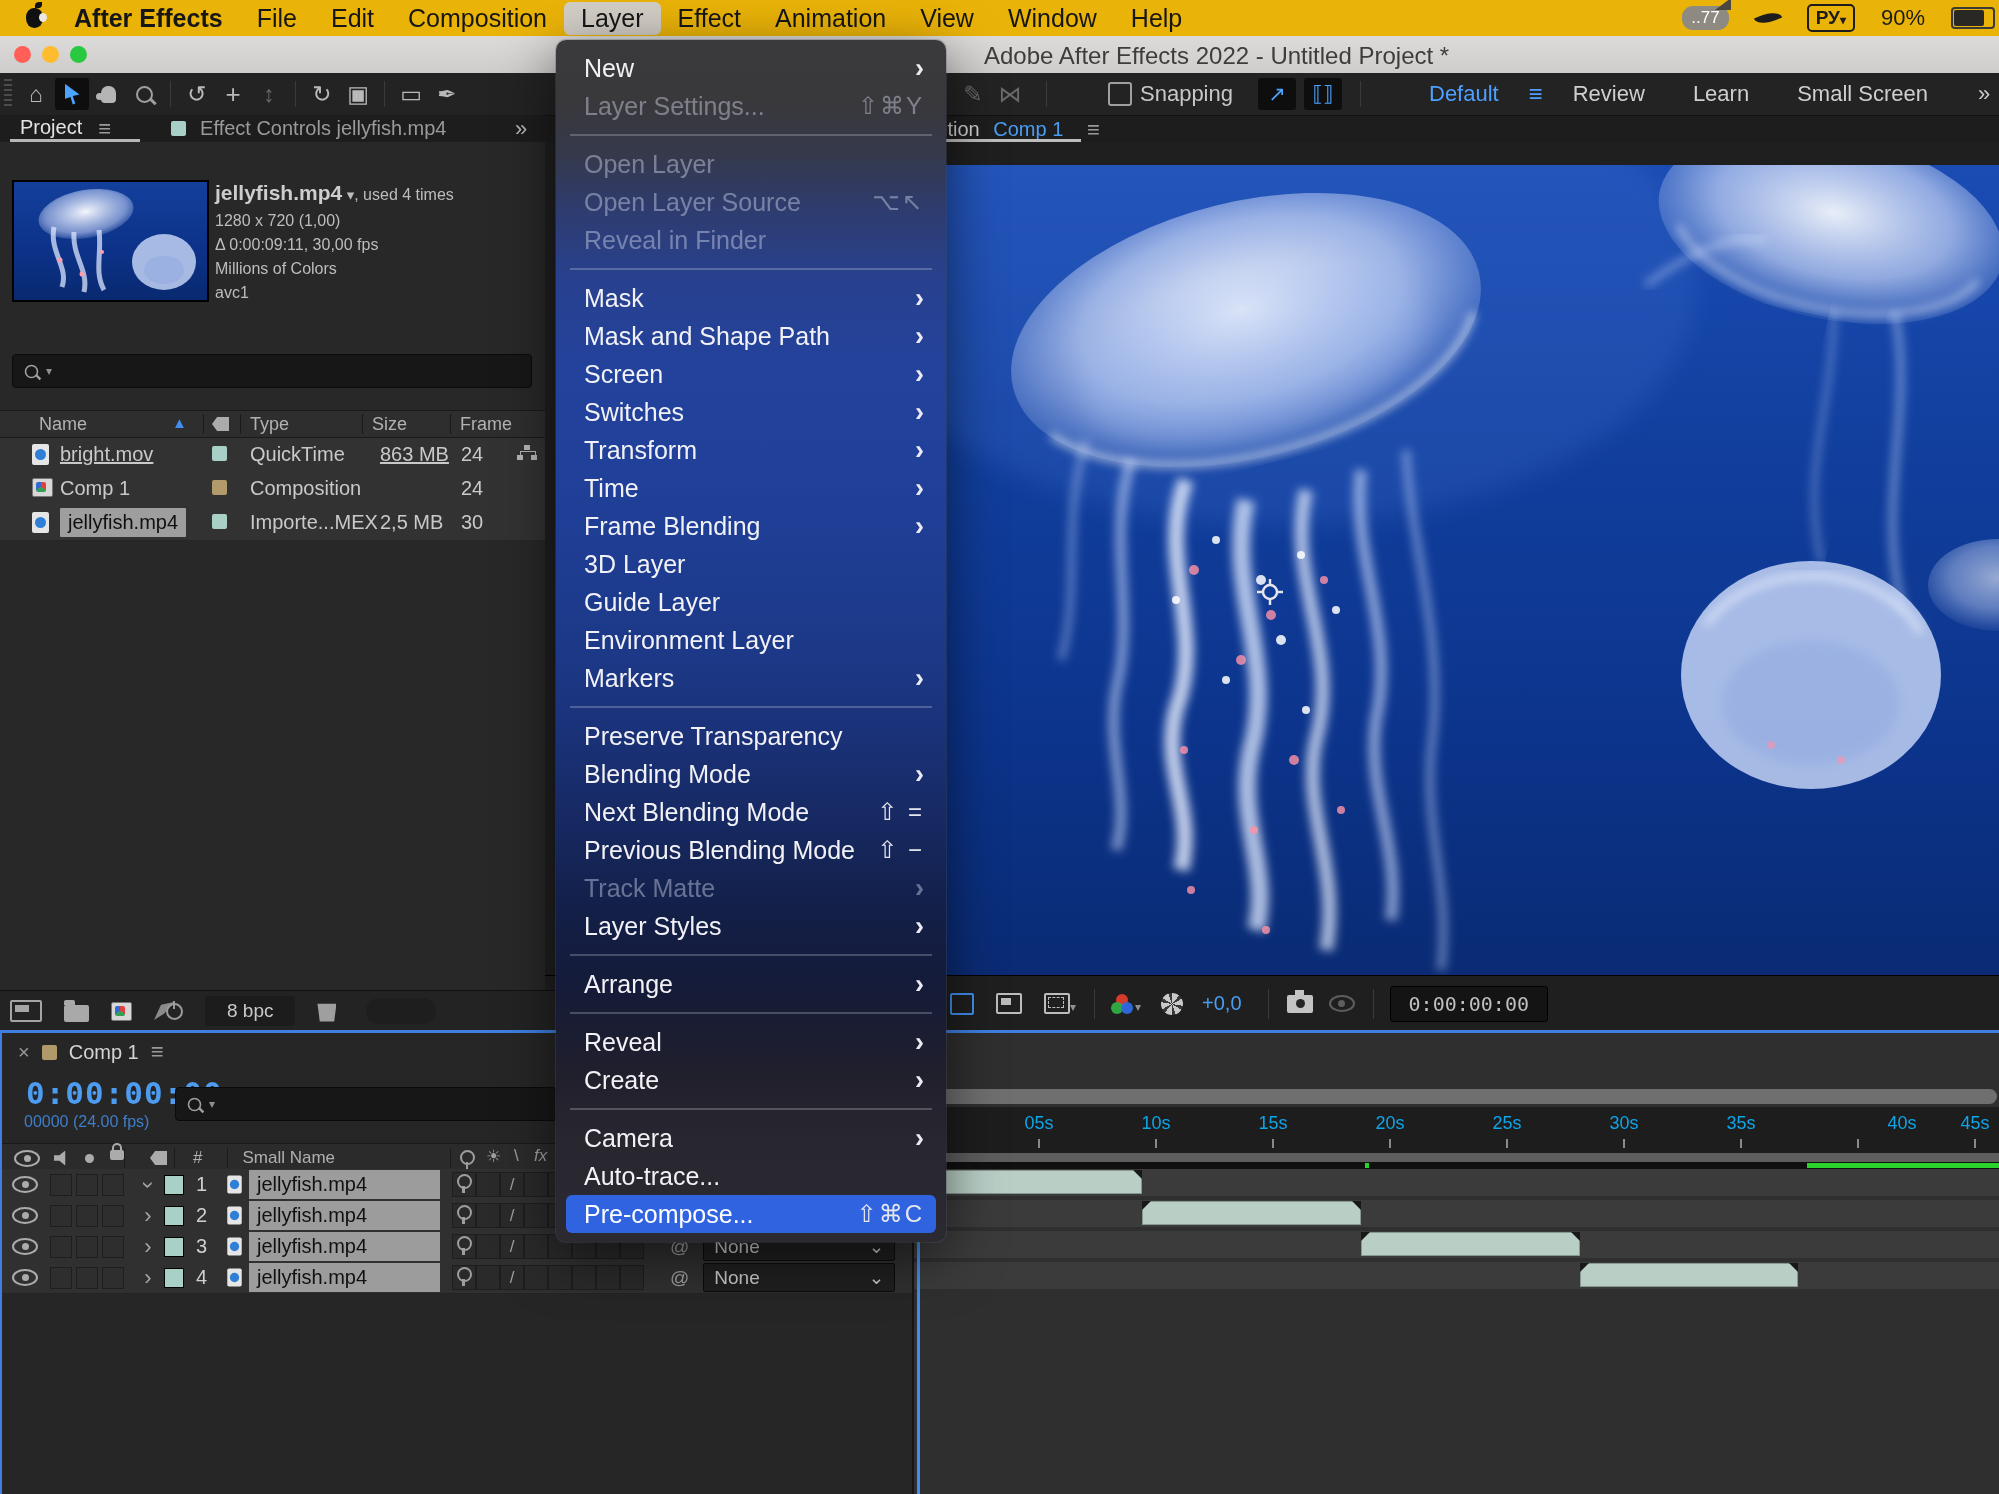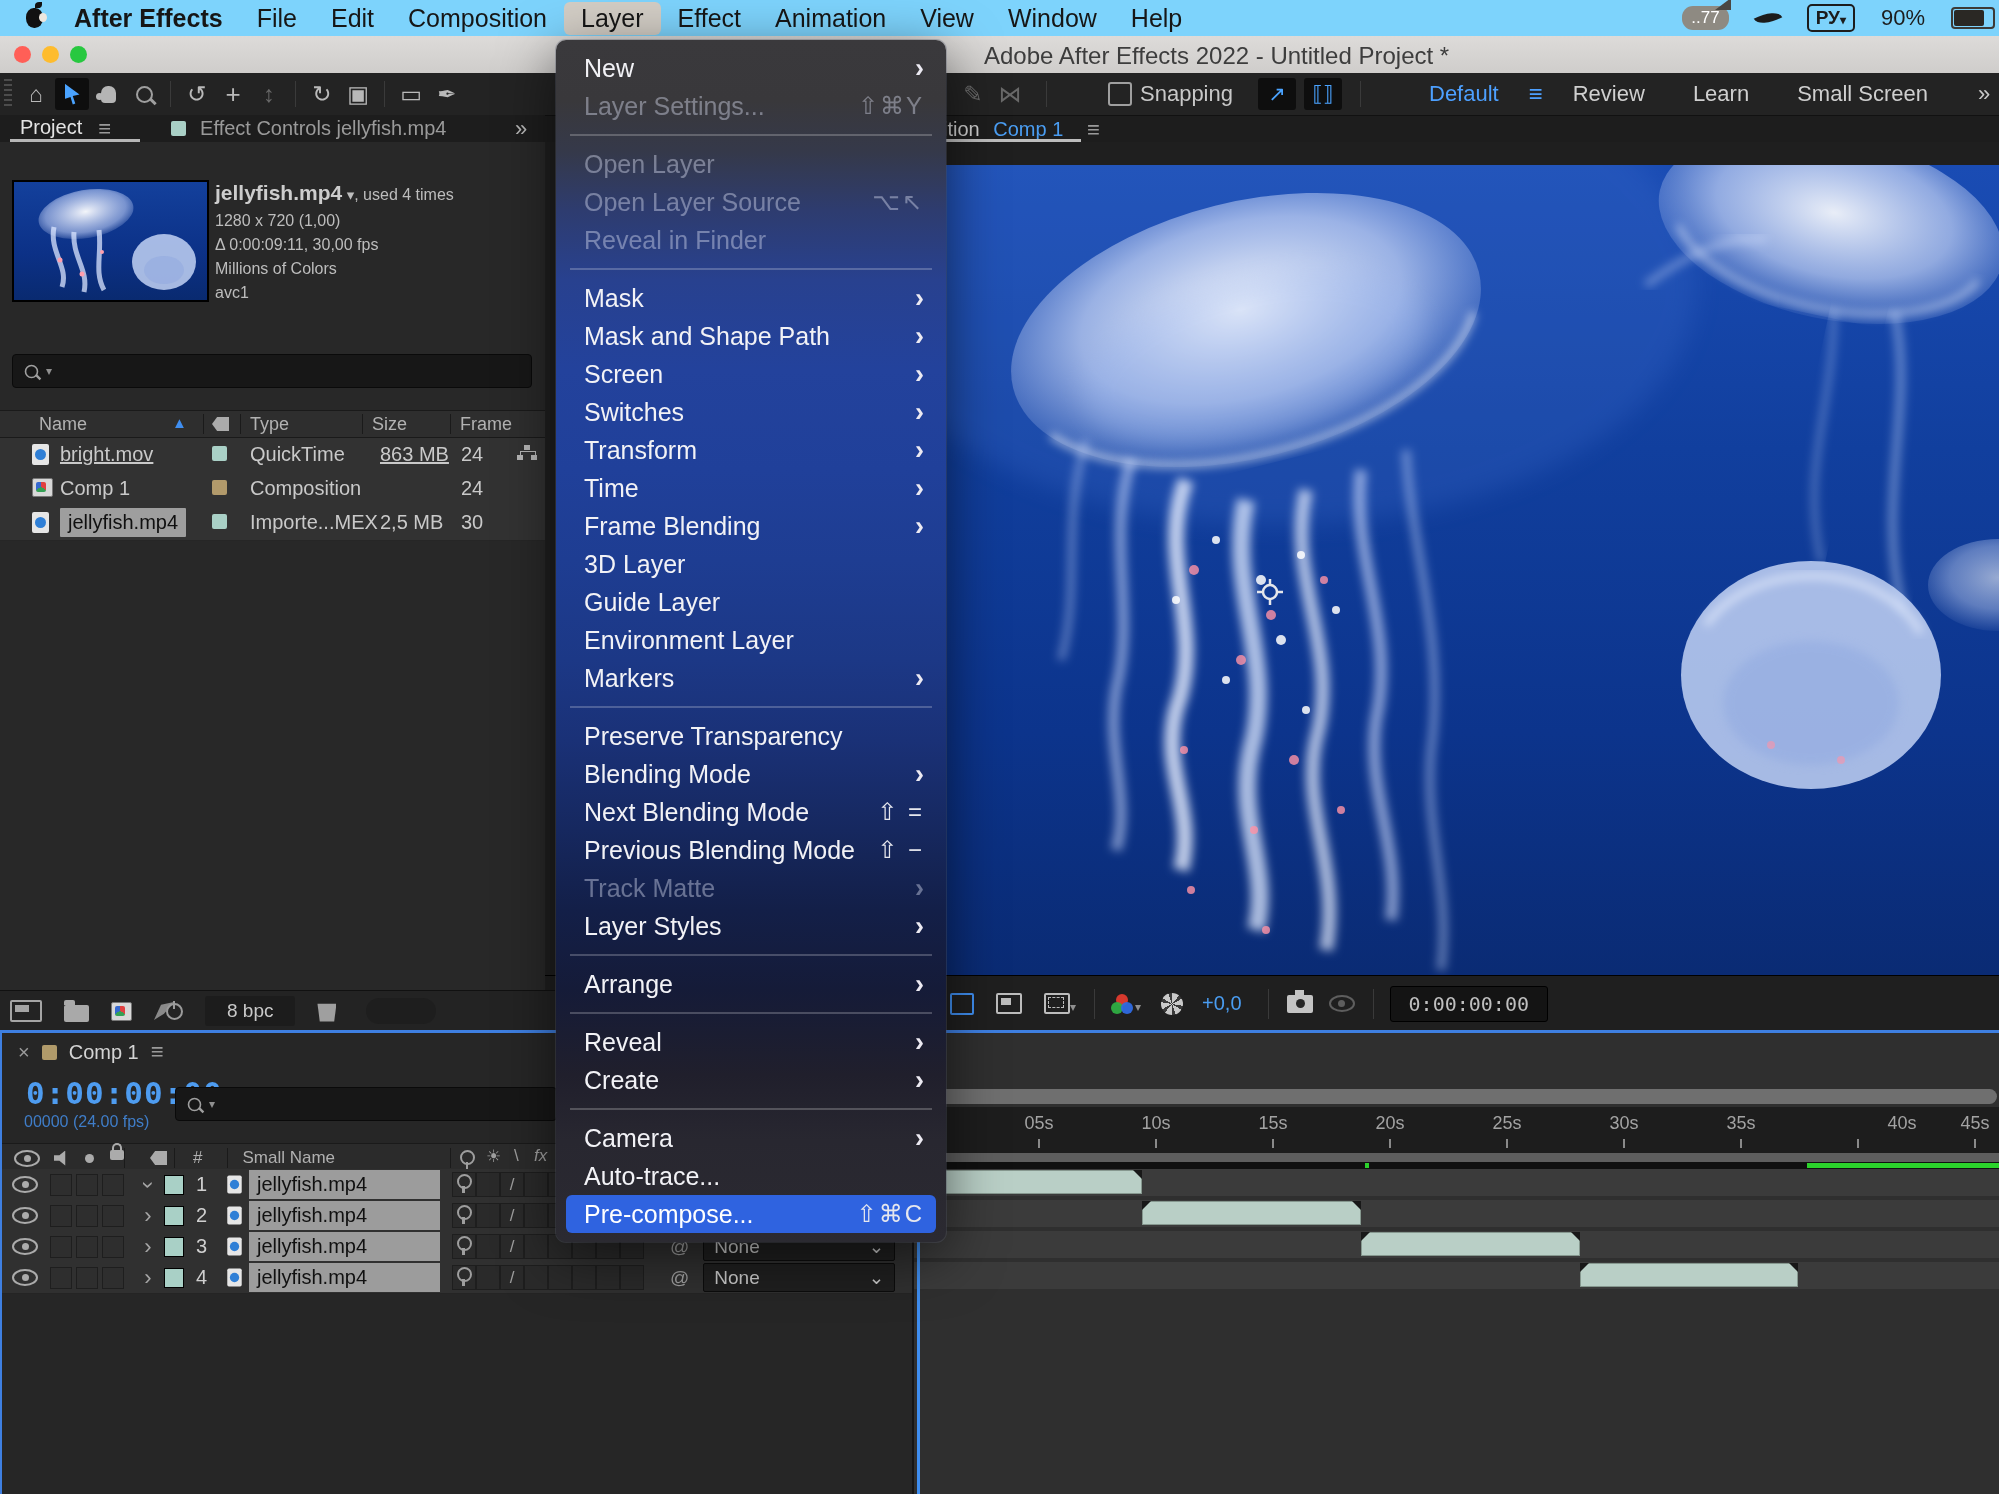--- a/index.html
+++ b/index.html
@@ -1,20 +1,20 @@
 <!DOCTYPE html>
 <html><head>
 <meta charset="utf-8">
 <style>
   html,body{margin:0;padding:0}
   body{width:1999px;height:1494px;position:relative;overflow:hidden;background:#282828;
        font-family:"Liberation Sans",sans-serif;-webkit-font-smoothing:antialiased;color:#c9c9c9}
   .abs{position:absolute}
   
-  #macbar{left:0;top:0;width:1999px;height:36px;background:#7dd3fc;display:flex;align-items:center;z-index:60}
+  #macbar{left:0;top:0;width:1999px;height:36px;background:#eab308;display:flex;align-items:center;z-index:60}
   .mb-item{font-size:25px;color:#161616;padding:2px 17px;border-radius:6px;white-space:nowrap}
   .mb-item.bold{font-weight:bold}
   .mb-item.active{background:#d2cdc5}
   .i-apple{width:17px;height:20px;background:#111;border-radius:45% 45% 48% 48%;position:relative;margin:0 14px 0 26px}
   .i-apple::before{content:"";position:absolute;left:9px;top:-6px;width:7px;height:6px;background:#111;border-radius:60% 0 60% 0}
   .i-apple::after{content:"";position:absolute;right:-4px;top:5px;width:8px;height:9px;background:#ece7df;border-radius:50%}
   #mac-status{position:absolute;right:0;top:0;height:36px;display:flex;align-items:center;gap:26px;padding-right:4px}
   .st-badge{background:#8e8a82;color:#fff;font-size:17px;border-radius:11px;padding:2px 9px;position:relative}
   .st-badge::before{content:"";position:absolute;right:-2px;top:-8px;border-left:16px solid transparent;border-bottom:12px solid #4a4743}
   .i-feather{width:26px;height:12px;background:#1c1c1c;border-radius:0 100% 0 100%;transform:rotate(-28deg)}
@@ -123,21 +123,21 @@
   #tl-colhd{position:absolute;left:0;top:110px;width:910px;height:28px;background:#2b2b2b;border-top:1px solid #1a1a1a;border-bottom:1px solid #1a1a1a;display:flex;align-items:center;color:#b0b0b0;font-size:17px}
   .tl-row{position:absolute;left:0;width:910px;height:31px;background:#303030;border-bottom:1px solid #242424;display:flex;align-items:center;font-size:20px;color:#cfcfcf}
   .cellbox{width:22px;height:22px;background:#2e2e2e;border:1px solid #1e1e1e;box-sizing:border-box}
   .sw-cell{width:24px;height:25px;background:#2a2a2a;border:1px solid #1e1e1e;box-sizing:border-box;display:flex;align-items:center;justify-content:center;color:#9e9e9e;font-size:17px}
   .name-chip{background:#9c9c9c;color:#111;padding:3px 8px;min-width:175px;font-size:20px}
   .chev{color:#a5a5a5;font-size:22px;width:20px;text-align:center}
   .lay-chip{width:18px;height:18px;border:1px solid #000}
   .pw-box{background:#1f1f1f;border:1px solid #0c0c0c;color:#c8c8c8;font-size:19px;display:flex;align-items:center;justify-content:space-between;padding:2px 10px;width:170px;border-radius:2px}
   #tl-nav{position:absolute;left:6px;top:56px;width:1077px;height:15px;background:#6f6f6f;border-radius:8px}
   #tl-ruler{position:absolute;left:0;top:74px;width:1089px;height:46px;background:#1d1d1d;border-bottom:1px solid #101010}
-  .rlabel{position:absolute;top:6px;font-size:18px;color:#a3a3a3;transform:translateX(-50%)}
+  .rlabel{position:absolute;top:6px;font-size:18px;color:#0ea5e9;transform:translateX(-50%)}
   .rtick{position:absolute;top:32px;width:2px;height:9px;background:#8a8a8a;transform:translateX(-50%)}
   #tl-workbar{position:absolute;left:0;top:120px;width:1089px;height:9px;background:#5e5e5e}
   #tl-render{position:absolute;left:0;top:129px;width:1089px;height:7px;background:#101010}
   .track{position:absolute;left:0;width:1089px;height:27px;background:#3b3b3b}
   .bar{position:absolute;top:1px;height:24px;background:#b9cfc6;border:1px solid #86988f;box-sizing:border-box}
   .bar::before{content:"";position:absolute;left:-1px;top:-1px;border-top:9px solid #181818;border-right:9px solid transparent}
   .bar::after{content:"";position:absolute;right:-1px;top:-1px;border-top:9px solid #181818;border-left:9px solid transparent}
   #cti{left:917px;top:1104px;width:3px;height:390px;background:#3f8ef0;z-index:40}
   
   #layer-menu{left:556px;top:40px;width:390px;border-radius:10px;padding:9px 0;z-index:100;

